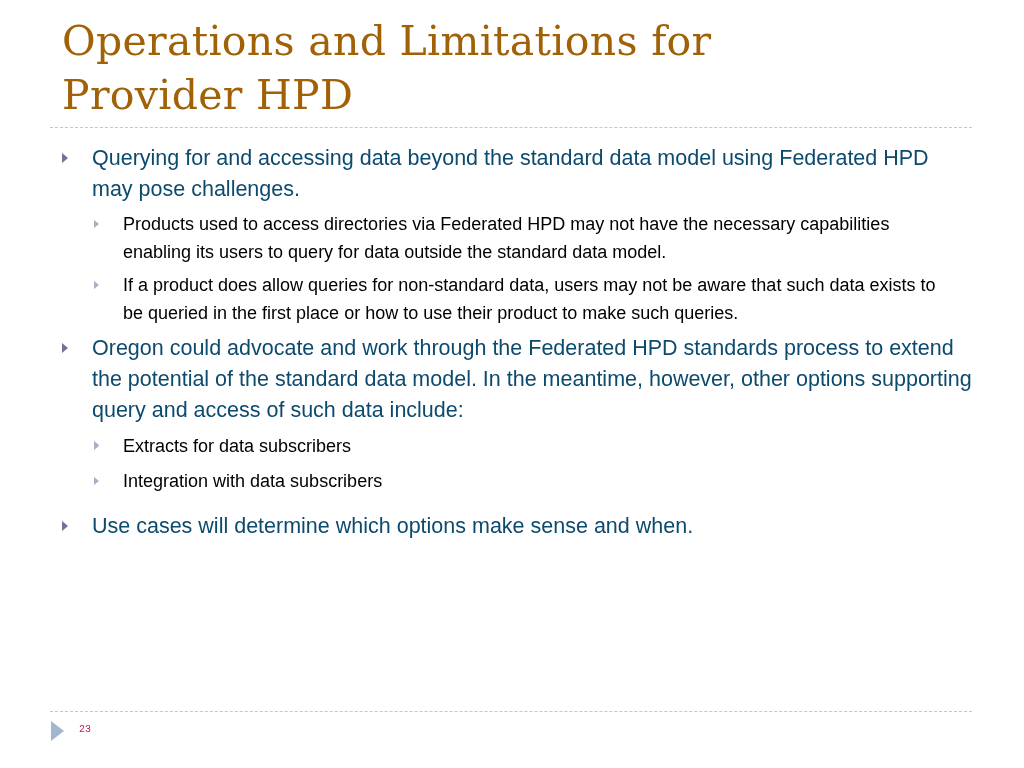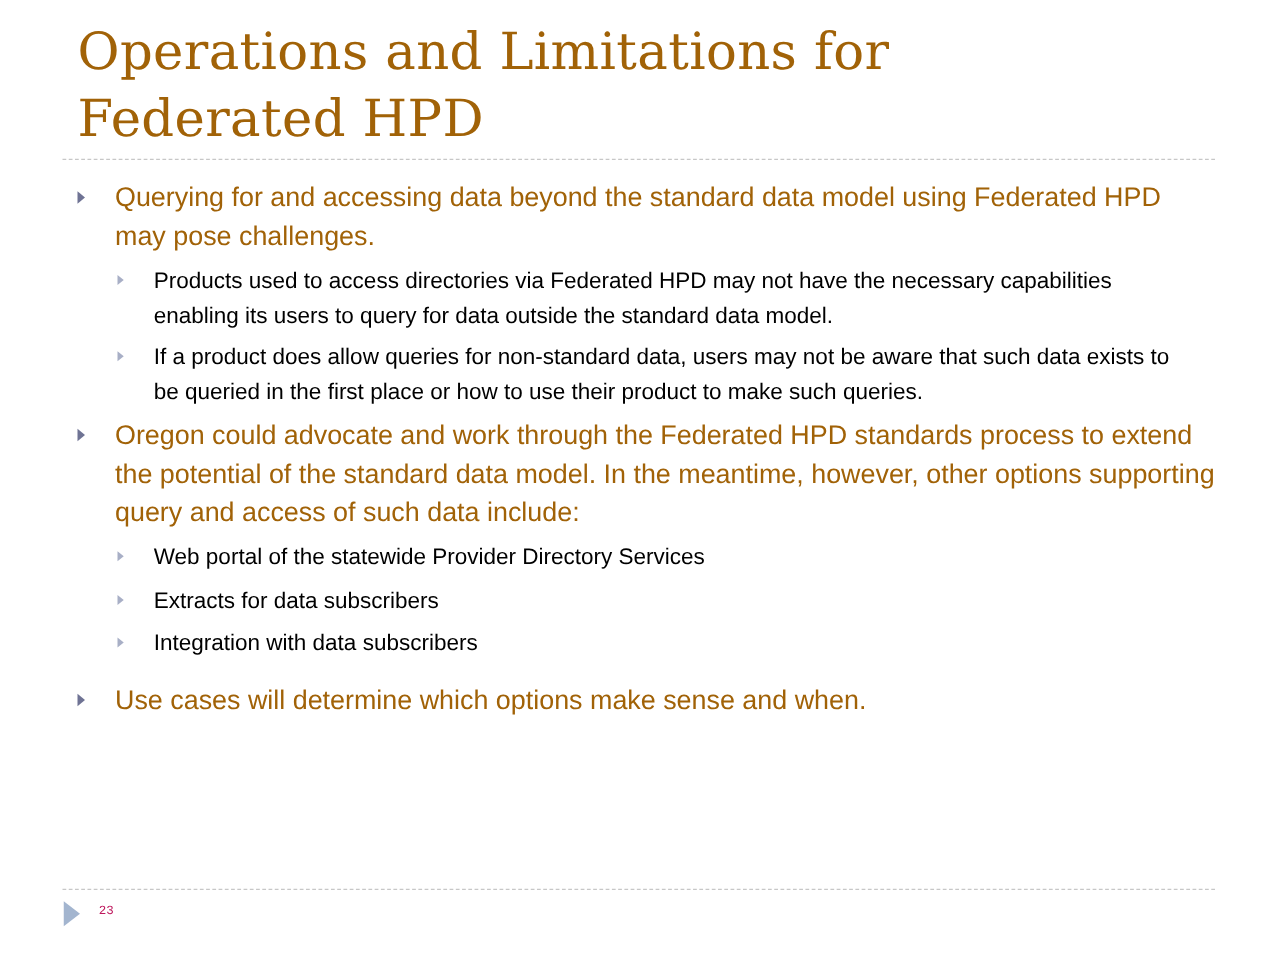--- a/index.html
+++ b/index.html
@@ -50,21 +50,21 @@
       position: absolute;
       width: 0;
       height: 0;
       border-style: solid;
     }
     .lvl1 {
       padding-left: 92px;
       padding-right: 50px;
       font-size: 21.5px;
       line-height: 31px;
-      color: #a16207;
+      color: #0c4a6e;
     }
     .lvl1 .bullet {
       left: 62px;
       top: 10px;
       border-width: 5px 0 5px 6px;
       border-color: transparent transparent transparent #6f7394;
     }
     .lvl2 {
       padding-left: 123px;
       padding-right: 60px;
@@ -98,21 +98,21 @@
       font-size: 10px;
       line-height: 20px;
       color: #be185d;
     }
   </style>
 </head>
 <body>
 
 <h1 class="slide-title">
   <span>Operations and Limitations for</span><br>
-  <span>Federated HPD</span>
+  <span>Provider HPD</span>
 </h1>
 
 <div class="divider top"></div>
 
 <div class="content">
 
   <div class="item lvl1" style="margin-bottom:6px;">
     <span class="bullet"></span>
     <span class="text" style="width:860px;">Querying for and accessing data beyond the standard data model using Federated HPD may pose challenges.</span>
   </div>
@@ -124,21 +124,20 @@
     <span class="bullet"></span>
     <span class="text" style="width:830px;">If a product does allow queries for non-standard data, users may not be aware that such data exists to be queried in the first place or how to use their product to make such queries.</span>
   </div>
 
   <div class="item lvl1" style="margin-bottom:6px;">
     <span class="bullet"></span>
     <span class="text" style="width:880px;">Oregon could advocate and work through the Federated HPD standards process to extend the potential of the standard data model.  In the meantime, however, other options supporting query and access of such data include:</span>
   </div>
   <div class="item lvl2" style="margin-bottom:7px;">
     <span class="bullet"></span>
-    <span class="text">Web portal of the statewide Provider Directory Services</span>
   </div>
   <div class="item lvl2" style="margin-bottom:7px;">
     <span class="bullet"></span>
     <span class="text">Extracts for data subscribers</span>
   </div>
   <div class="item lvl2" style="margin-bottom:16px;">
     <span class="bullet"></span>
     <span class="text">Integration with data subscribers</span>
   </div>
 

